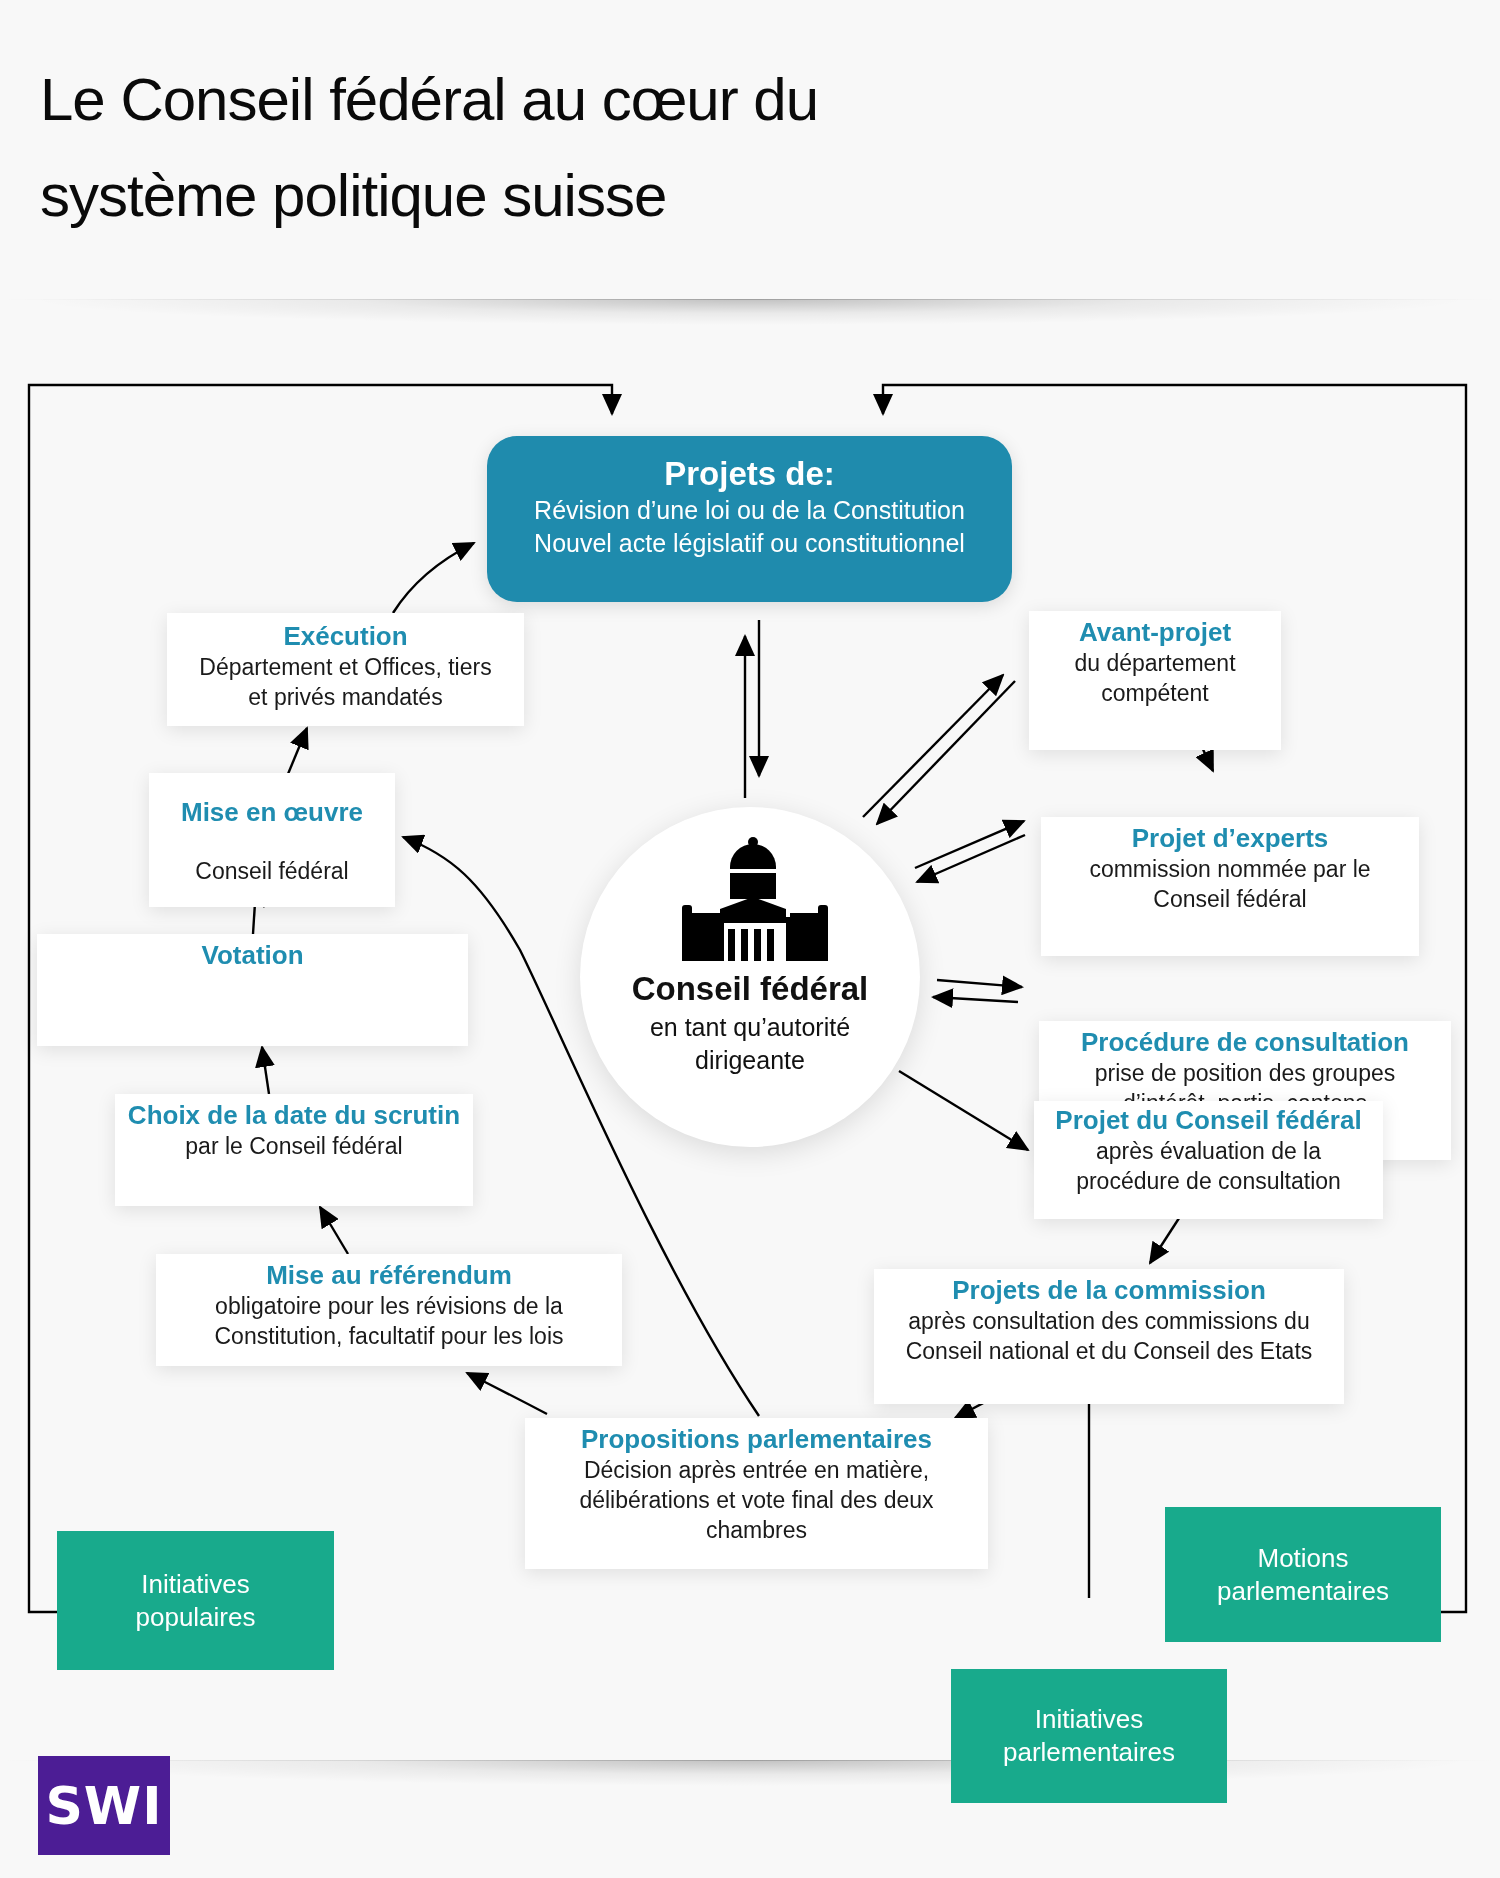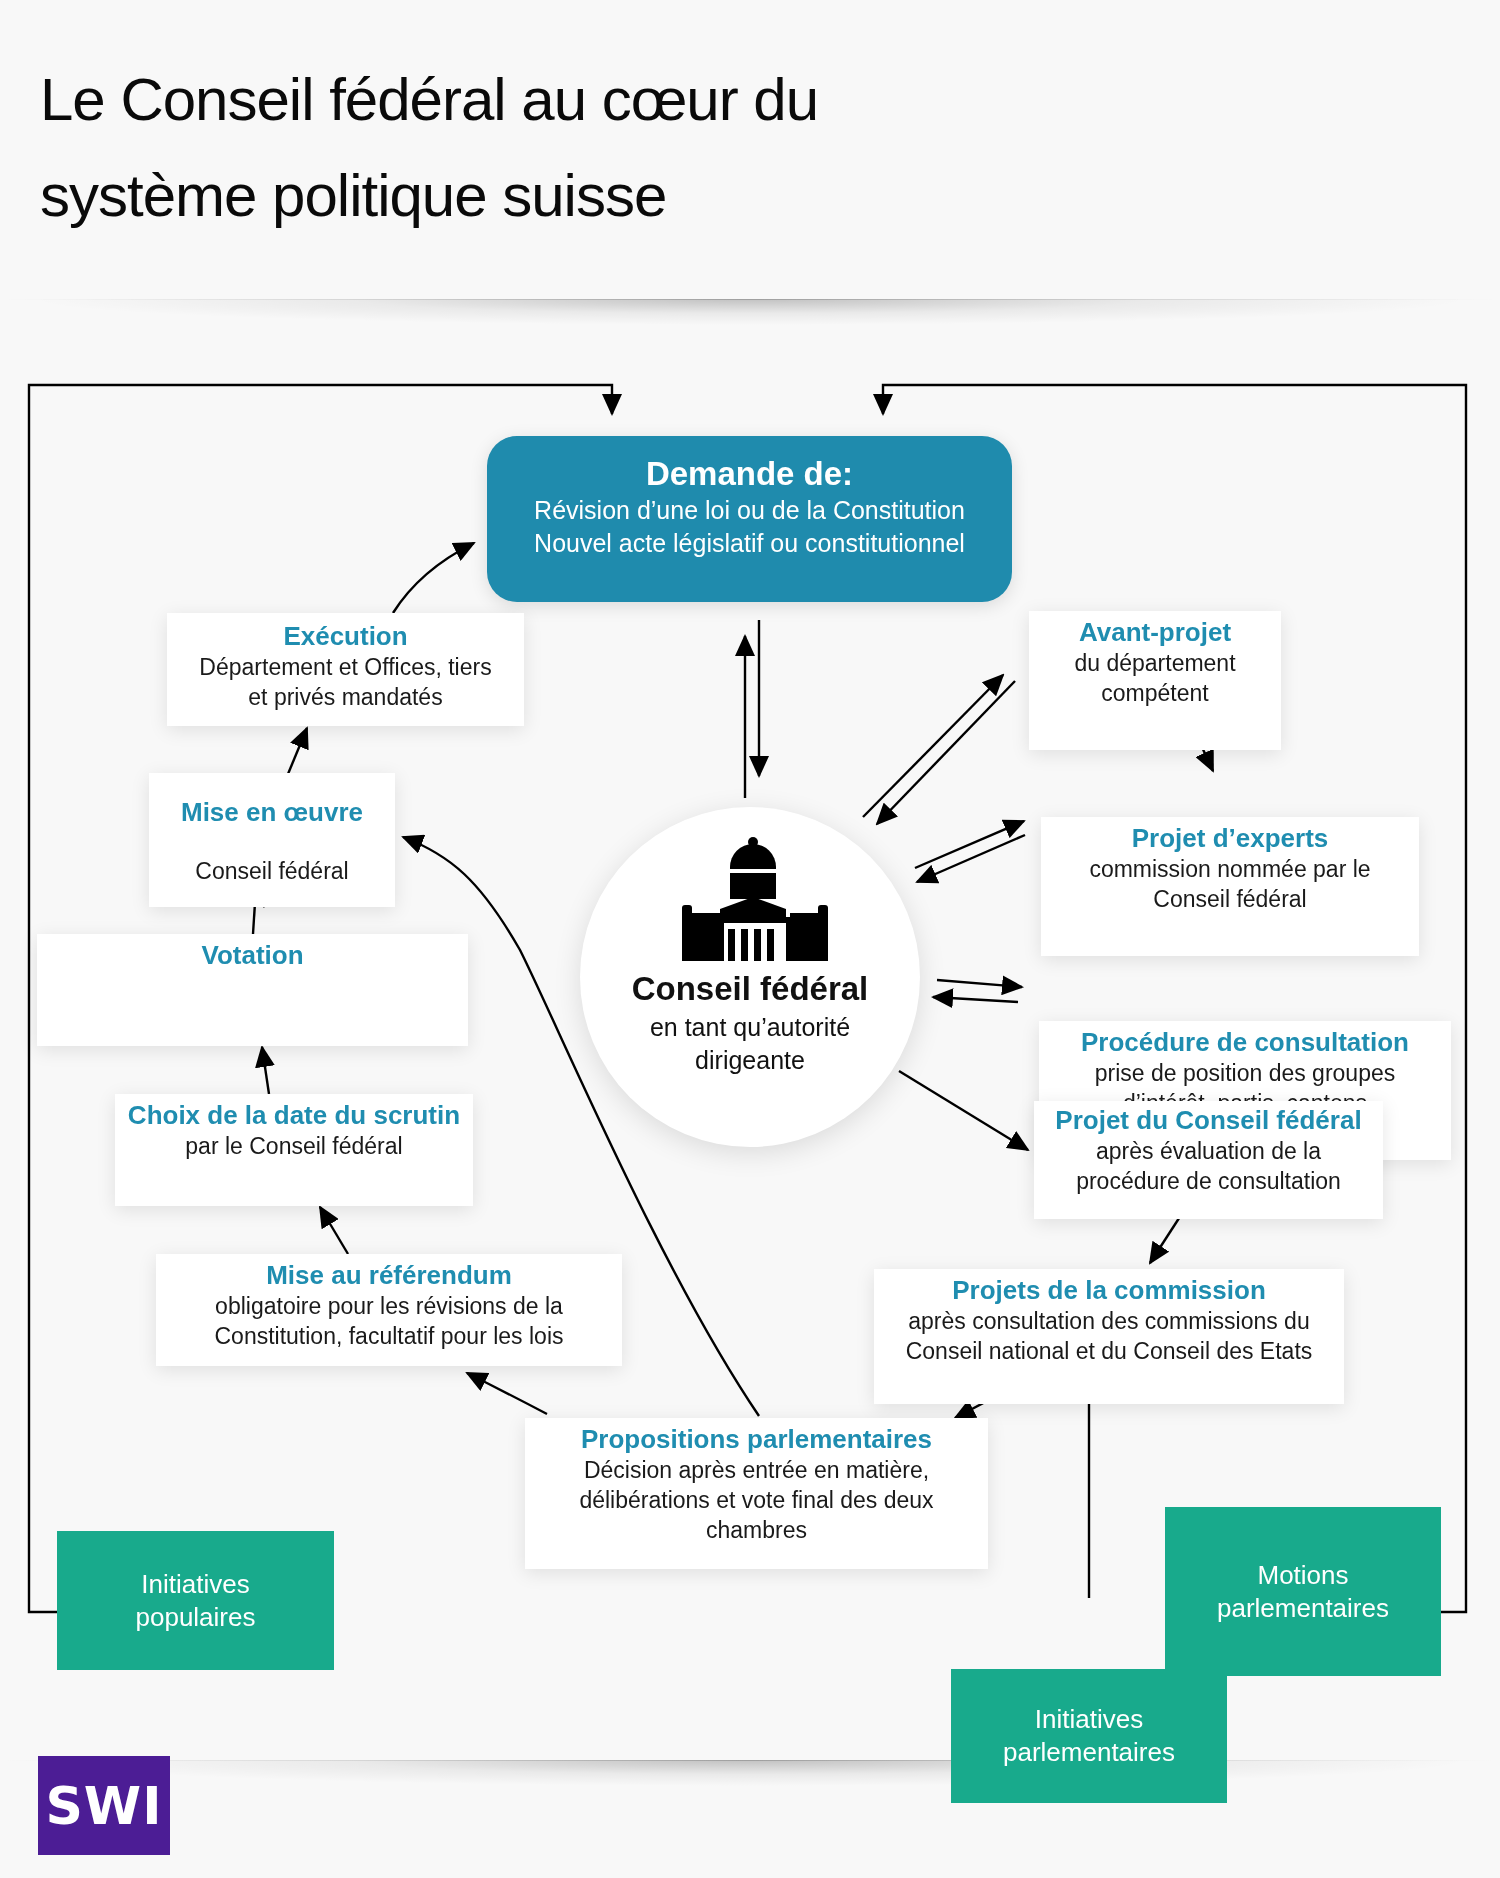--- a/index.html
+++ b/index.html
@@ -123,21 +123,21 @@
 
     <path d="M348,1254 L320,1207" marker-end="url(#ahL)"></path>
     <path d="M269,1094 L262,1047" marker-end="url(#ahL)"></path>
     <path d="M253,934 L256,887" marker-end="url(#ahL)"></path>
     <path d="M288,774 L307,728" marker-end="url(#ahL)"></path>
     <path d="M393,613 Q420,570 474,543" marker-end="url(#ahL)"></path>
   </g>
 </svg>
 
 <div class="demande">
-  <div class="h">Demande de:</div>
+  <div class="h">Projets de:</div>
   <div class="t">Révision d’une loi ou de la Constitution
 Nouvel acte législatif ou constitutionnel</div>
 </div>
 
 <div class="circle">
   <svg class="icon" viewBox="0 0 146 126">
     <g fill="#000">
       <circle cx="71" cy="5" r="5"></circle>
       <path d="M48,30 A23,23 0 0 1 94,30 L94,32 L48,32 z"></path>
       <rect x="48" y="36" width="46" height="26"></rect>
@@ -210,19 +210,19 @@
   <div class="t">Conseil fédéral</div>
 </div>
 <div class="box" style="left:167px;top:613px;width:357px;height:113px;padding-top:8px;">
   <div class="h">Exécution</div>
   <div class="t">Département et Offices, tiers
 et privés mandatés</div>
 </div>
 
 <div class="green" style="left:57px;top:1531px;width:277px;height:139px;">Initiatives
 populaires</div>
-<div class="green" style="left:1165px;top:1507px;width:276px;height:169px;">Motions
+<div class="green" style="left:1165px;top:1507px;width:276px;height:135px;">Motions
 parlementaires</div>
 <div class="green" style="left:951px;top:1669px;width:276px;height:134px;">Initiatives
 parlementaires</div>
 
 <div class="sep" id="sep-bottom"></div>
 <div class="logo">SWI</div>
 
 </body></html>

